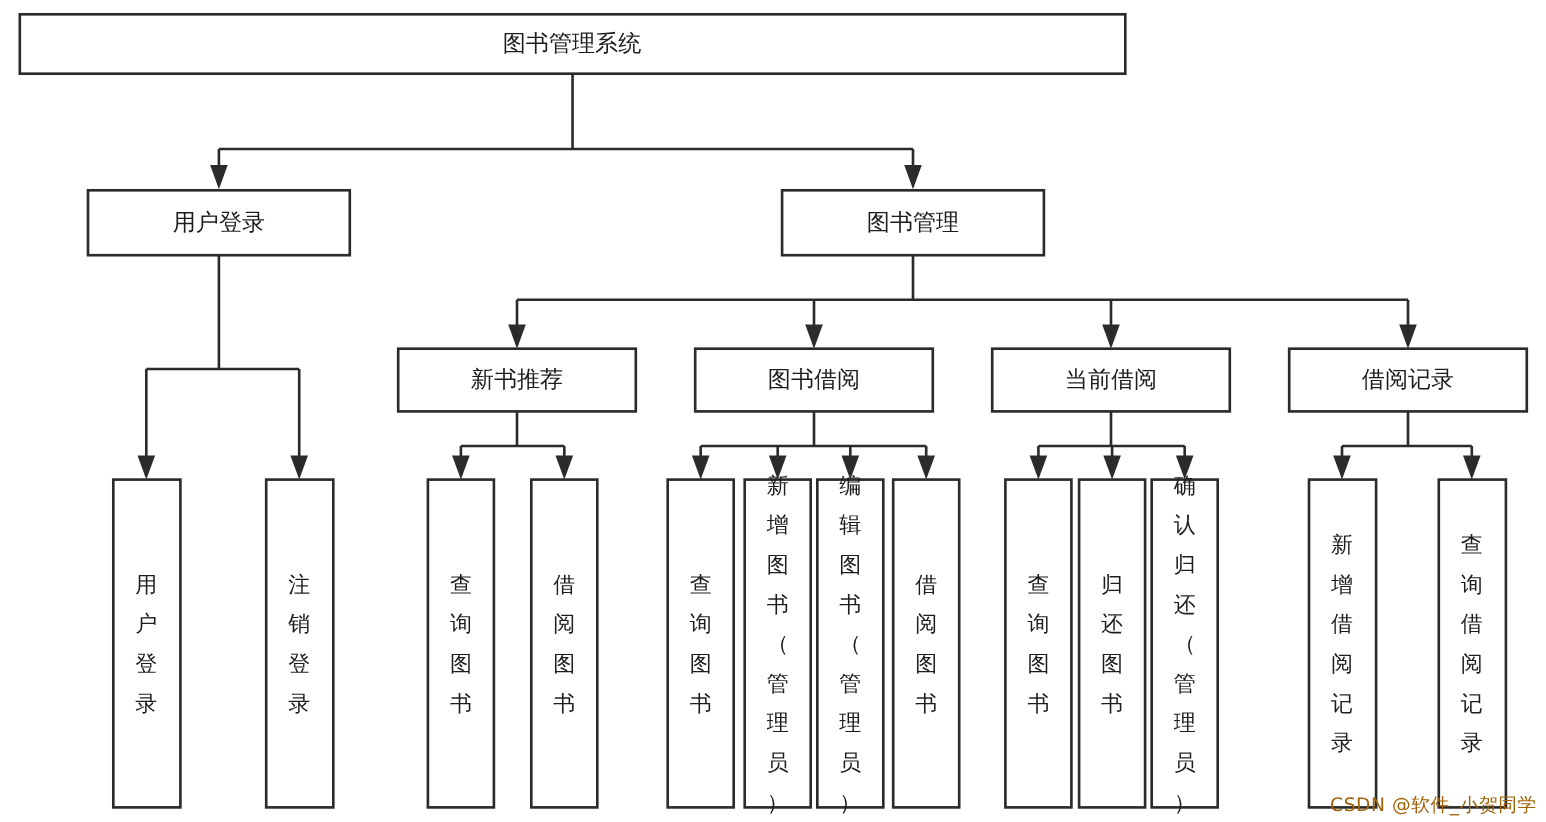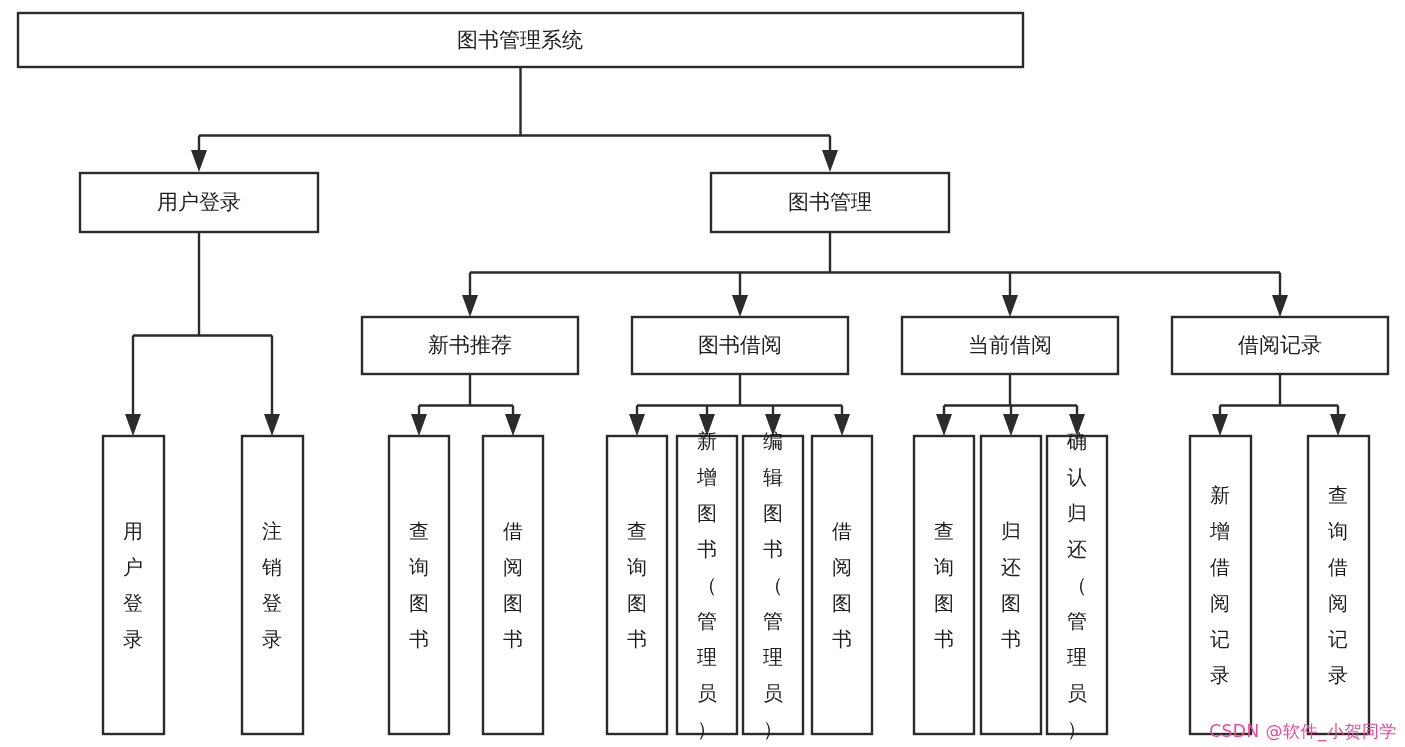--- a/index.html
+++ b/index.html
@@ -53,21 +53,21 @@
     font-size: 20px;
     fill: #1d1d1d;
     text-anchor: middle;
   }
   .watermark-text {
     position: absolute;
     right: 8px;
     bottom: 4px;
     font-family: "DejaVu Sans", "Liberation Sans", sans-serif;
     font-size: 17px;
-    color: #ec4899;
+    color: #a16207;
     white-space: nowrap;
     letter-spacing: 0.5px;
   }
 </style>
 </head>
 <body>
 
 <div id="diagram-root">
 
   <svg id="flow-svg" viewBox="0 0 1405 747">

